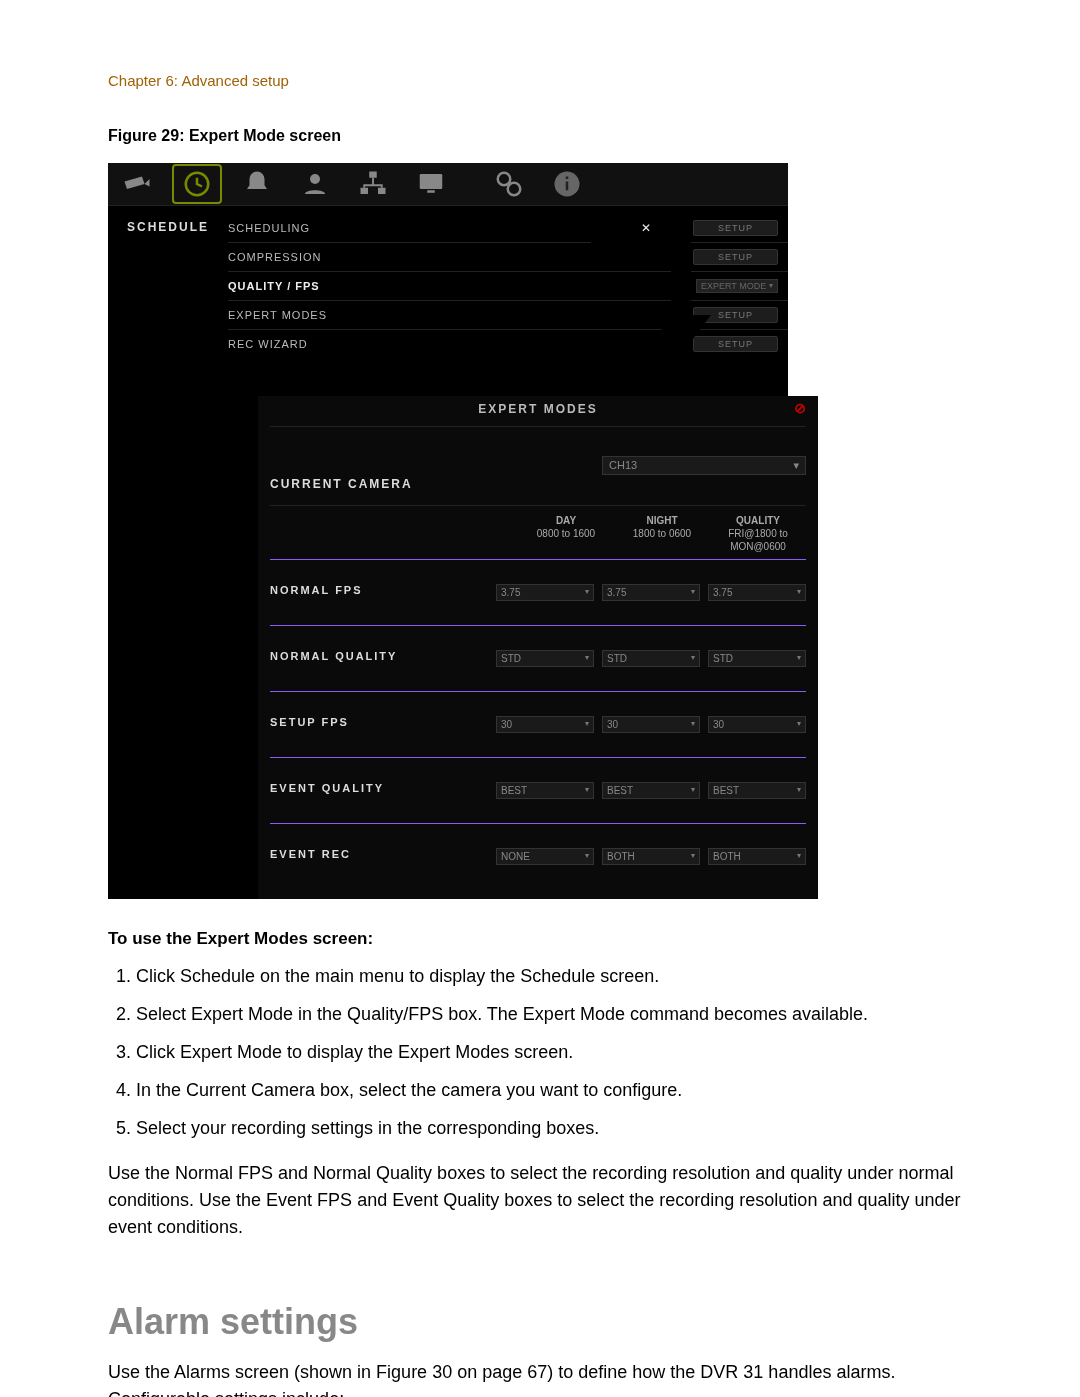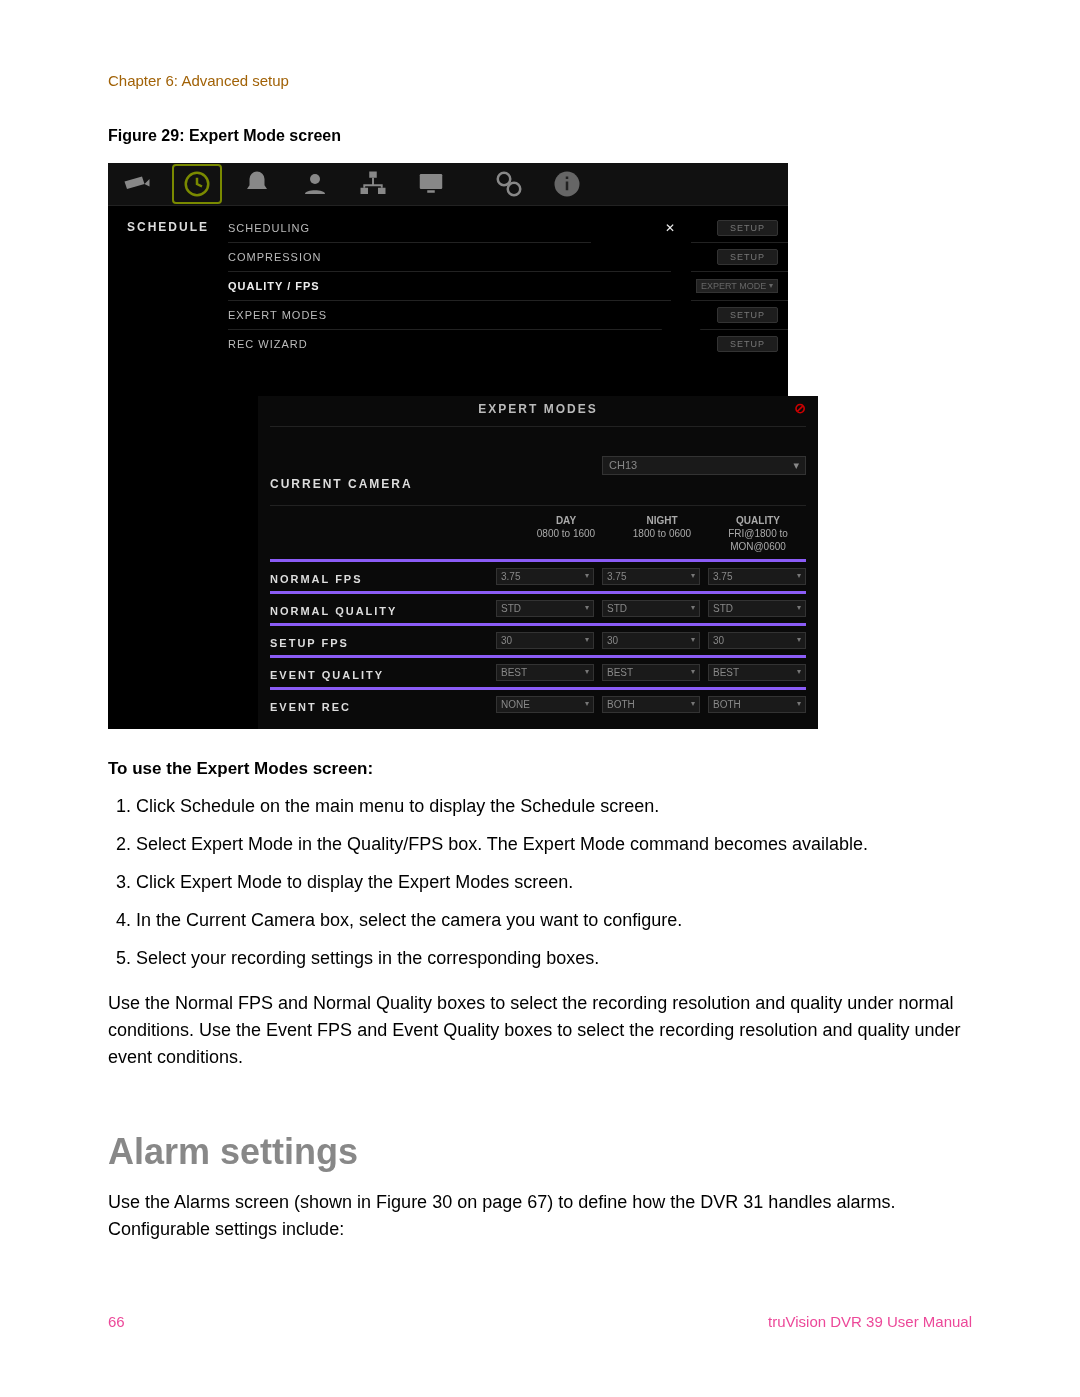--- a/index.html
+++ b/index.html
@@ -85,21 +85,21 @@
     border: 1px solid #333;
     min-width: 72px;
     display: flex;
     justify-content: space-between;
   }
   .small-drop .chev { font-size: 8px; }
   .setup-btn {
     background: #1d1d1d;
     color: #777;
     font-size: 9px;
-    padding: 2px 12px;
+    padding: 2px 24px;
     border: 1px solid #333;
     border-radius: 2px;
     letter-spacing: 1px;
   }
   .tick { color: #eee; font-size: 12px; margin-right: 36px; }
   .arrow-overlay {
     position: absolute;
     left: 478px;
     top: 64px;
     width: 150px;
@@ -159,23 +159,23 @@
   .col-headers {
     display: flex;
     color: #aaa;
     font-size: 10px;
     padding: 8px 0 6px 0;
   }
   .col-headers .lab { flex: 1; }
   .col-headers .col { width: 96px; text-align: center; line-height: 1.3; margin-left: 0px; }
   .data-row {
     display: flex;
-    align-items: flex-end;
-    border-top: 3px solid #8b5cf6;
-    padding: 6px 0;
+    align-items: flex-start;
+    border-top: 1px solid #8b5cf6;
+    padding: 24px 0;
   }
   .data-row .rlabel {
     flex: 1;
     color: #ddd;
     font-size: 11px;
     letter-spacing: 2px;
     font-weight: bold;
   }
   .val-box {
     width: 88px;

